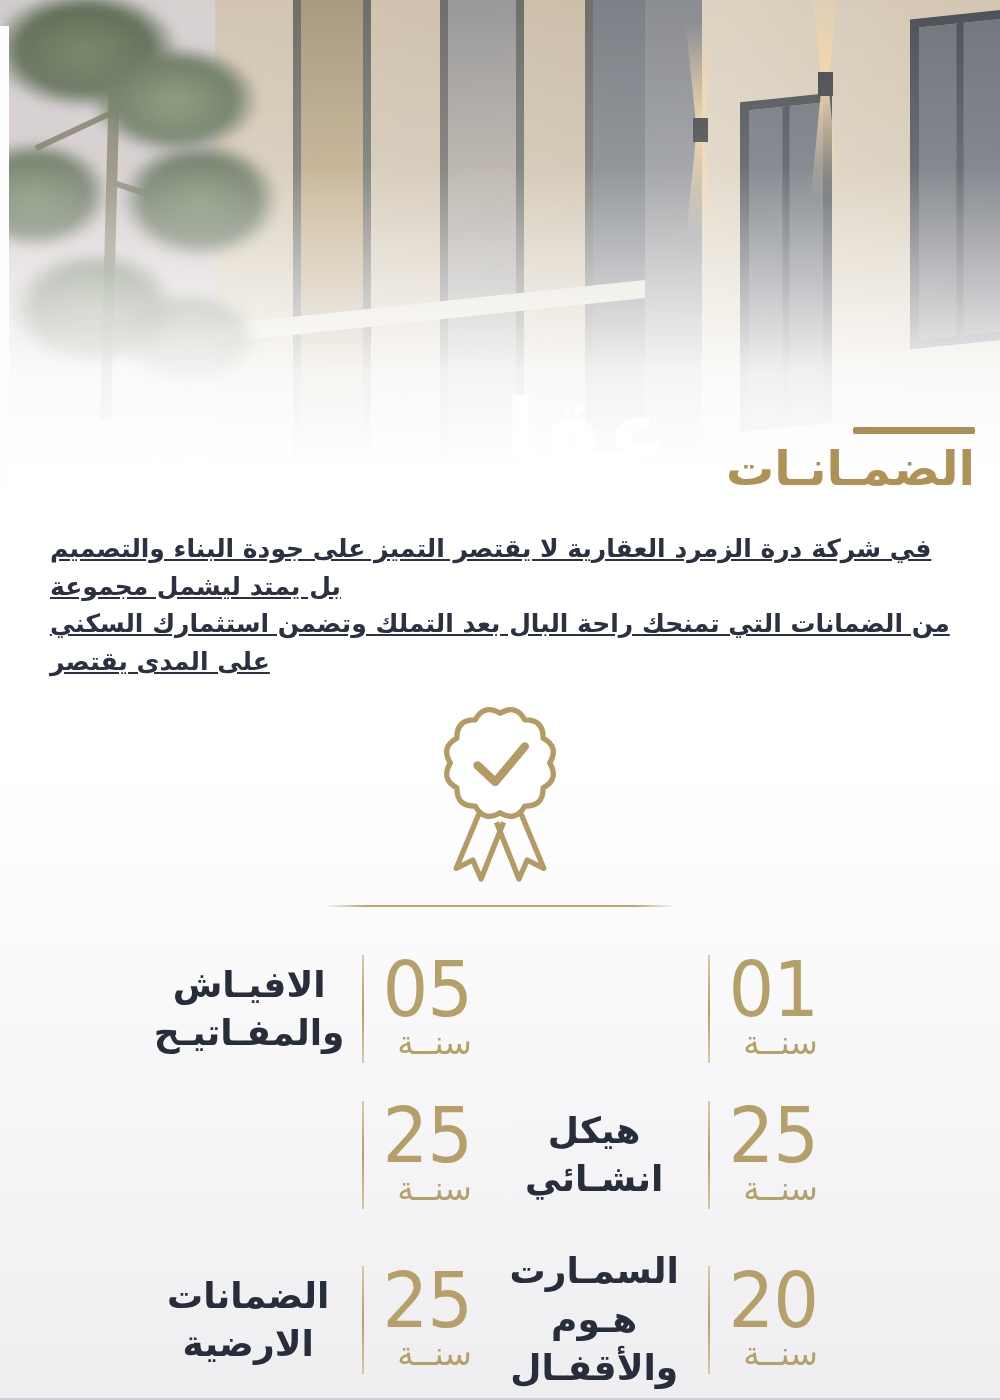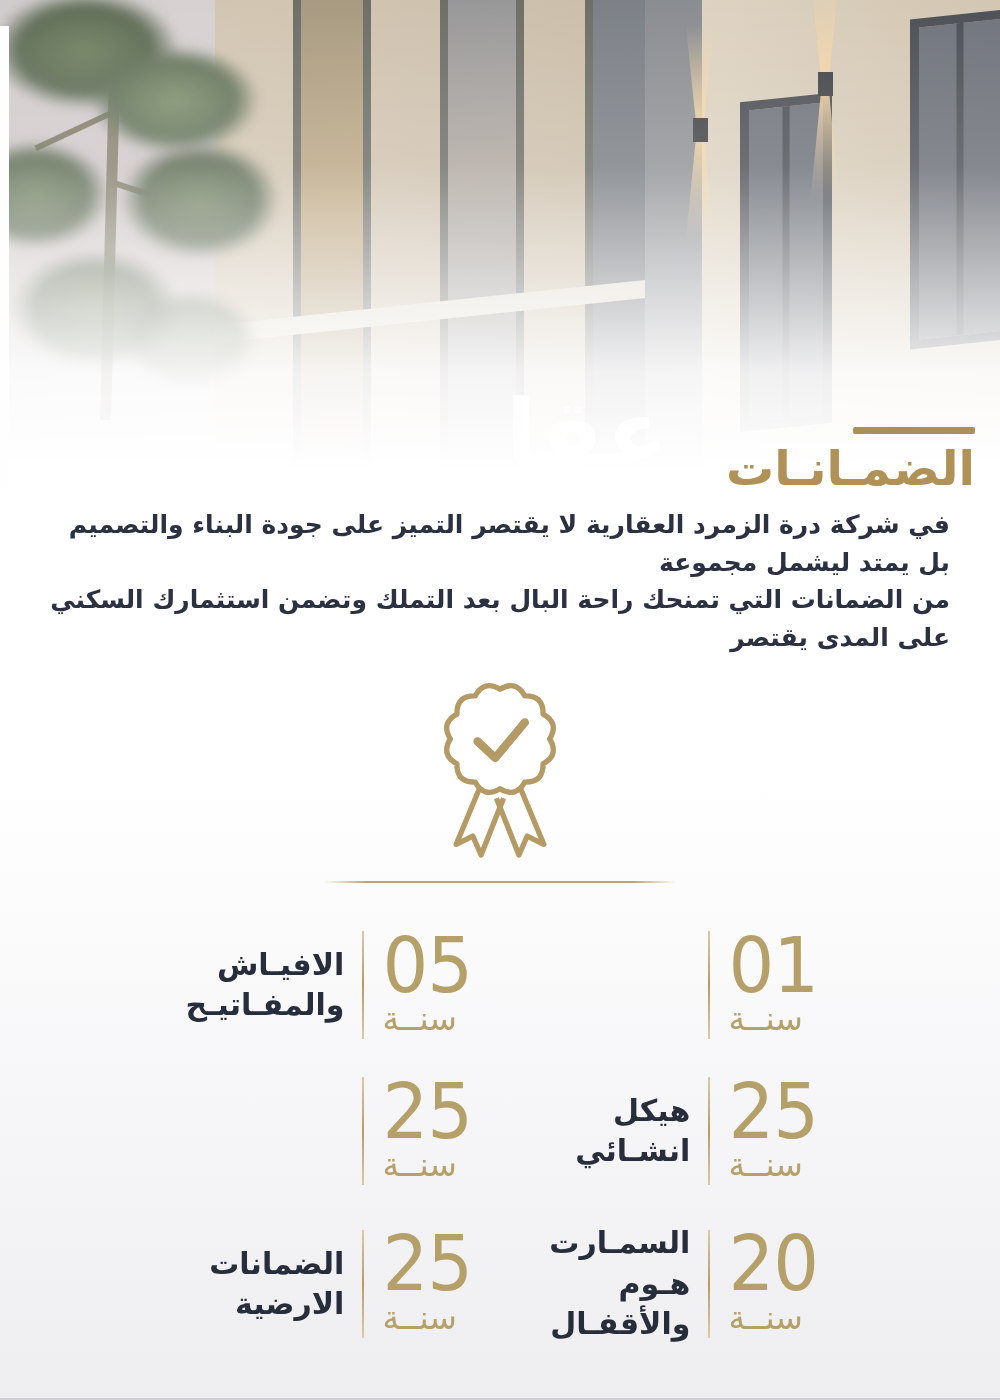--- a/index.html
+++ b/index.html
@@ -82,40 +82,40 @@
   .watermark { left:505px; top:388px; z-index:4; font-size:92px; font-weight:700;
     color:rgba(255,255,255,.85); letter-spacing:2px; line-height:1; }
 
   .title-block { right:25px; top:427px; z-index:5; display:flex;
     flex-direction:column; align-items:flex-start; }
   .title-bar { position:static; width:122px; height:7px; background:#ab8f58; border-radius:2px; }
   .page-title { position:static; margin-top:8px; font-size:48px; font-weight:700;
     color:#b09257; line-height:1.1; }
 
   
-  .intro { width:900px; margin:16px auto 0; text-align:right;
-    font-size:25px; font-weight:700; color:#2b3140; line-height:1.5; }
+  .intro { width:900px; margin:40px auto 0; text-align:left;
+    font-size:25px; font-weight:700; color:#2b3140; line-height:1.5;text-decoration:underline; }
 
   .badge-wrap { margin-top:12px; display:flex; justify-content:center; }
   .badge-wrap svg { width:142px; height:auto; }
 
   .divider { width:352px; height:2px; margin:18px auto 0;
     background:linear-gradient(90deg,rgba(191,165,115,0),#bfa573 12%,#bfa573 88%,rgba(191,165,115,0)); }
 
   .grid { display:grid; grid-template-columns:320px 320px; column-gap:26px; row-gap:38px;
     width:666px; margin:48px 182px 0 auto; }
   .gitem { display:flex; align-items:center; }
-  .num-block { min-width:86px; text-align:left; flex-shrink:0; }
+  .num-block { min-width:86px; text-align:right; flex-shrink:0; }
   .years { font-size:72px; line-height:.92; letter-spacing:-1px; color:#b5a069;
     transform:scaleY(1.06); }
   .unit { font-size:33px; color:#b5a069; }
   .vline { width:2px; height:108px; flex-shrink:0; margin:0 18px;
     background:linear-gradient(180deg,#d8caa6,#b89c66 50%,#d8caa6); }
-  .glabel { font-size:30px; font-weight:700; color:#272d3a; line-height:1.35;
-    white-space:pre-line; }
+  .glabel { font-size:36px; font-weight:700; color:#272d3a; line-height:1.35;
+    white-space:pre-line; text-align:center; }
 </style>
 </head>
 <body>
 
 <div class="page">
 
   <div class="photo">
     <div class="backwall"></div>
 
     <div class="facade-left">

